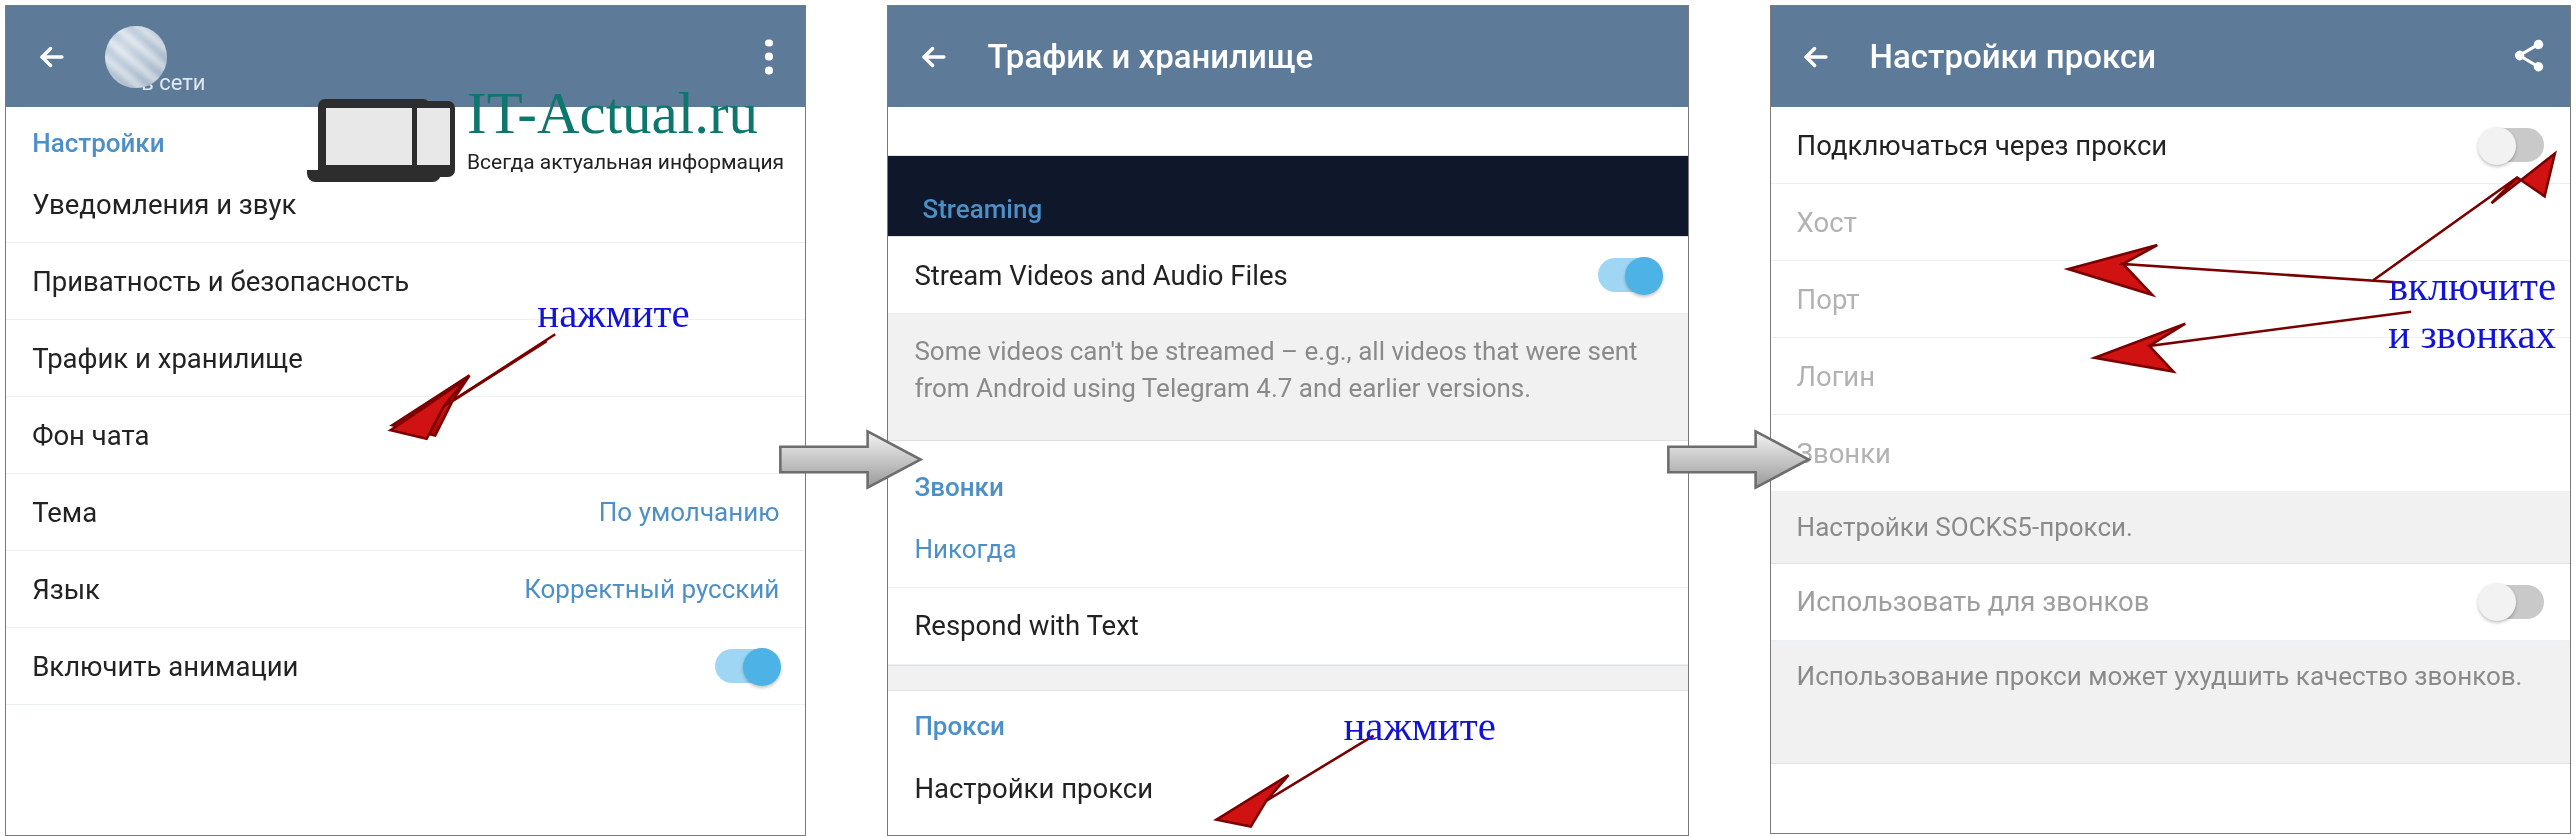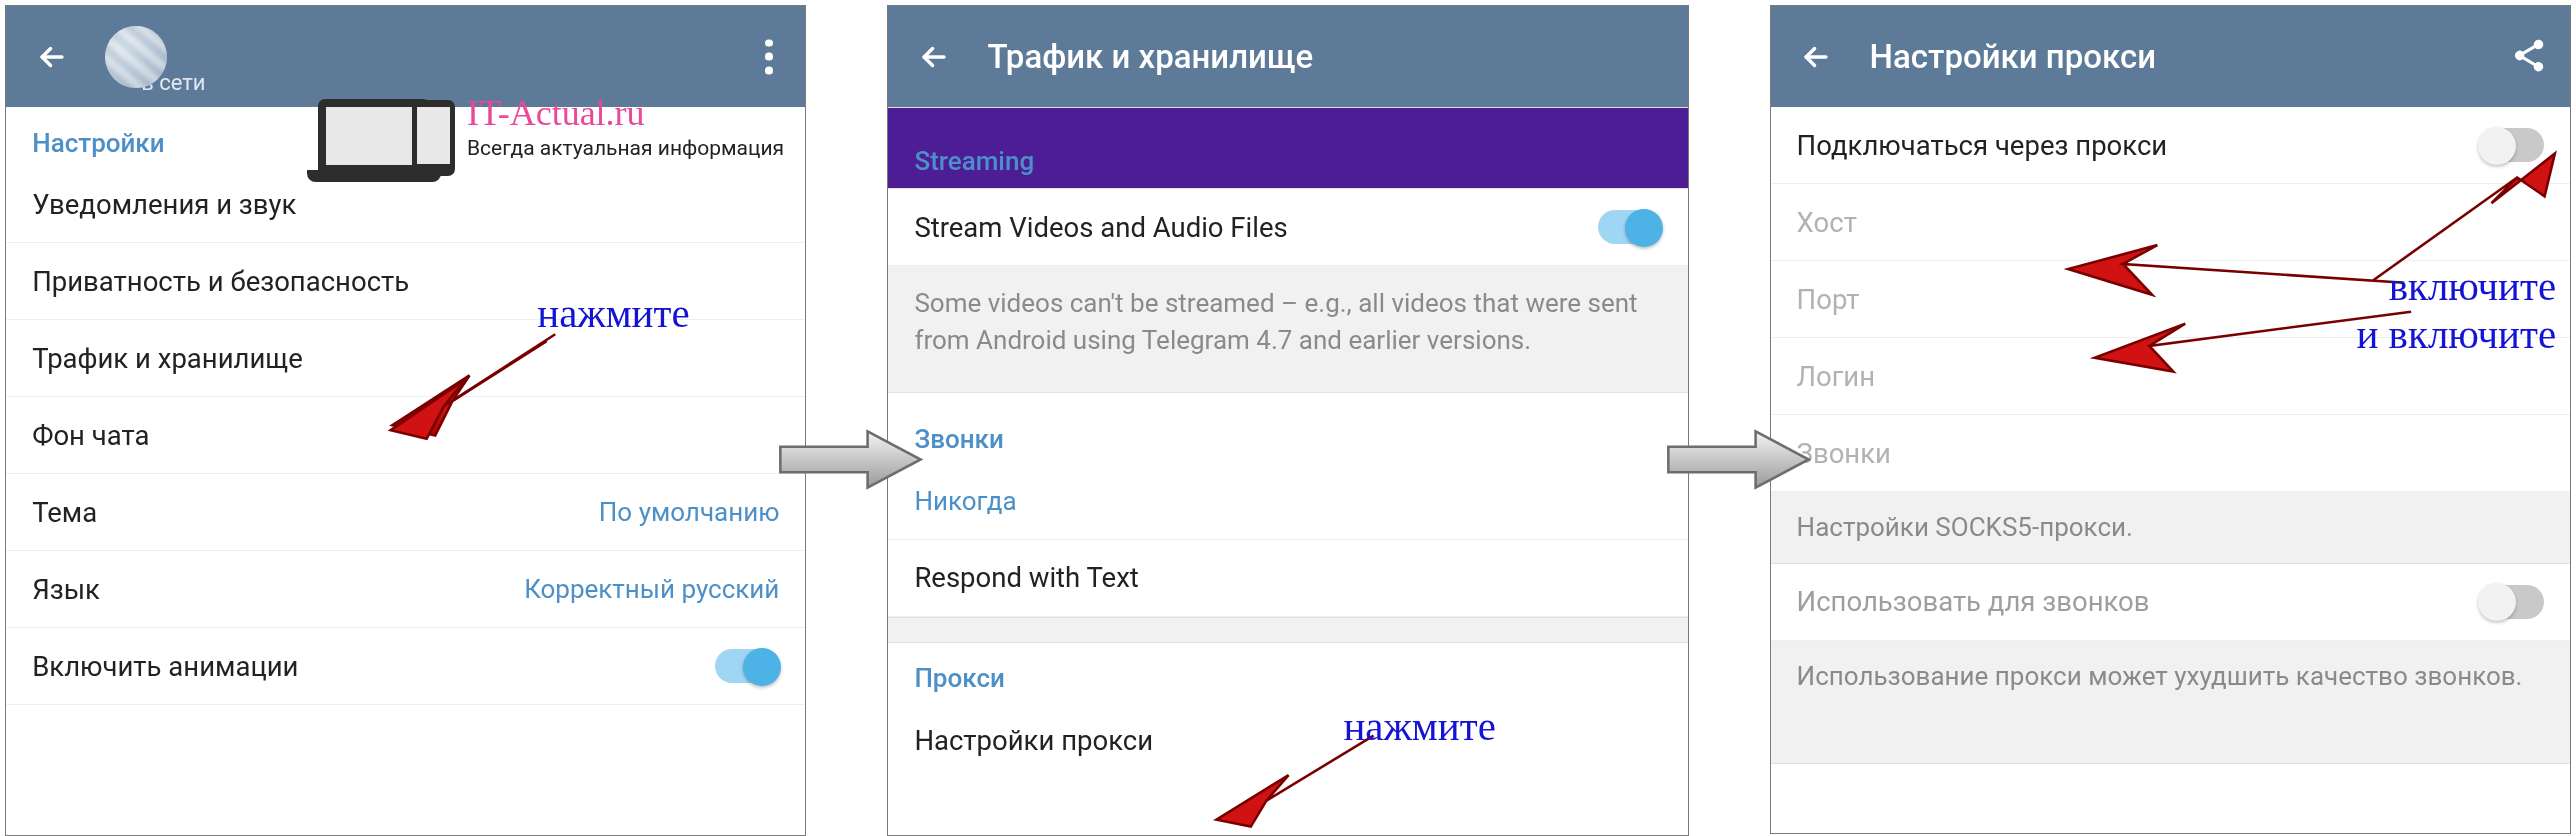--- a/index.html
+++ b/index.html
@@ -77,24 +77,25 @@
   .status-line { font-size: 22px; color: #dfe8f0; margin-top: 52px; margin-left: -43px; }
 
   
   .section-header {
     padding: 20.6px 26px 8.6px;
     font-size: 26px;
     font-weight: 500;
     color: #4d8fc7;
   }
   .section-header.gray-bg {
-    background: #4c1d95;
+    background: #0f172a;
     border-top: 0.9px solid #e0e0e0;
     border-bottom: 0.9px solid #e0e0e0;
-    padding: 31px 26px 12px;
+    padding: 31px 34px 12px;
+    margin-top: 48px;
   }
 
   
   .row {
     padding: 18px 26px;
     border-bottom: 0.9px solid #eceff1;
     display: flex;
     align-items: center;
     justify-content: space-between;
     background: #fff;
@@ -188,21 +189,21 @@
     content:""; position:absolute; left:-13.7px; right:-13.7px; bottom:-12px; height:12px;
     background:#2d2d2d; border-radius:0 0 8.6px 8.6px;
   }
   .wm-laptop-screen{ position:absolute; inset:5.2px; background:#e8e8e8;}
   .wm-phone{
     position:absolute; right:0; bottom:-3.4px; width:43px; height:76px;
     background:#2d2d2d; border-radius:6.9px;
   }
   .wm-phone::after{content:""; position:absolute; inset:6.9px 5.2px 12px 5.2px; background:#e8e8e8;}
   .wm-text { display:flex; flex-direction:column; }
-  .wm-title { font-family: Georgia, serif; font-size: 36px; color:#ec4899; font-weight:400; }
+  .wm-title { font-family: Georgia, serif; font-size: 59px; color:#0f766e; font-weight:400; }
   .wm-sub { font-size: 21px; color:#222; margin-top:1.7px;}
 
   #phone1 { height: 831px; }
   #phone2 { height: 831px; }
   #phone3 { height: 829px; }
 
   .gap-block { background:#f1f1f1; height: 26px; border-top:0.9px solid #e0e0e0; border-bottom:0.9px solid #e0e0e0;}
 
 </style>
 </head>
@@ -361,21 +362,21 @@
     <div class="hint short">Настройки SOCKS5-прокси.</div>
 
     <div class="row disabled">
       <span>Использовать для звонков</span>
       <span class="switch off"></span>
     </div>
 
     <div class="hint short" style="padding-bottom:69px;">Использование прокси может ухудшить качество звонков.</div>
 
     <div class="annot" style="right:13.7px; top:256px; text-align:right;"><span>включите</span>
-<span>и включите</span></div>
+<span>и звонках</span></div>
 
     <div class="arrow-red" style="left:592px; top:137px;">
       <svg width="197" height="146" viewBox="0 0 230 170">
         <polygon points="12,160 180,40 150,70 224,12 212,62 180,40" fill="#d11212" stroke="#7a0000" stroke-width="3"></polygon>
       </svg>
     </div>
     <div class="arrow-red" style="left:292px; top:232px;">
       <svg width="343" height="69" viewBox="0 0 400 80">
         <polygon points="398,52 70,30 110,8 6,36 104,66 70,30" fill="#d11212" stroke="#7a0000" stroke-width="3"></polygon>
       </svg>

